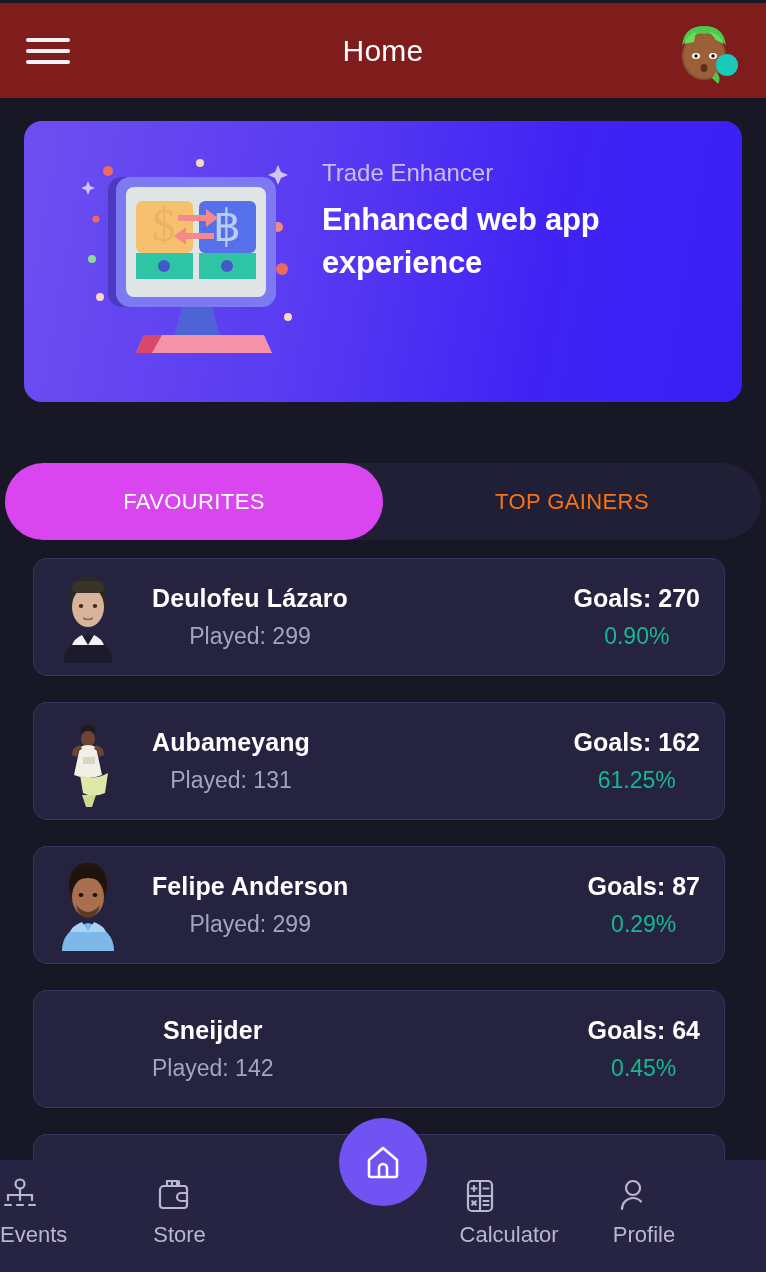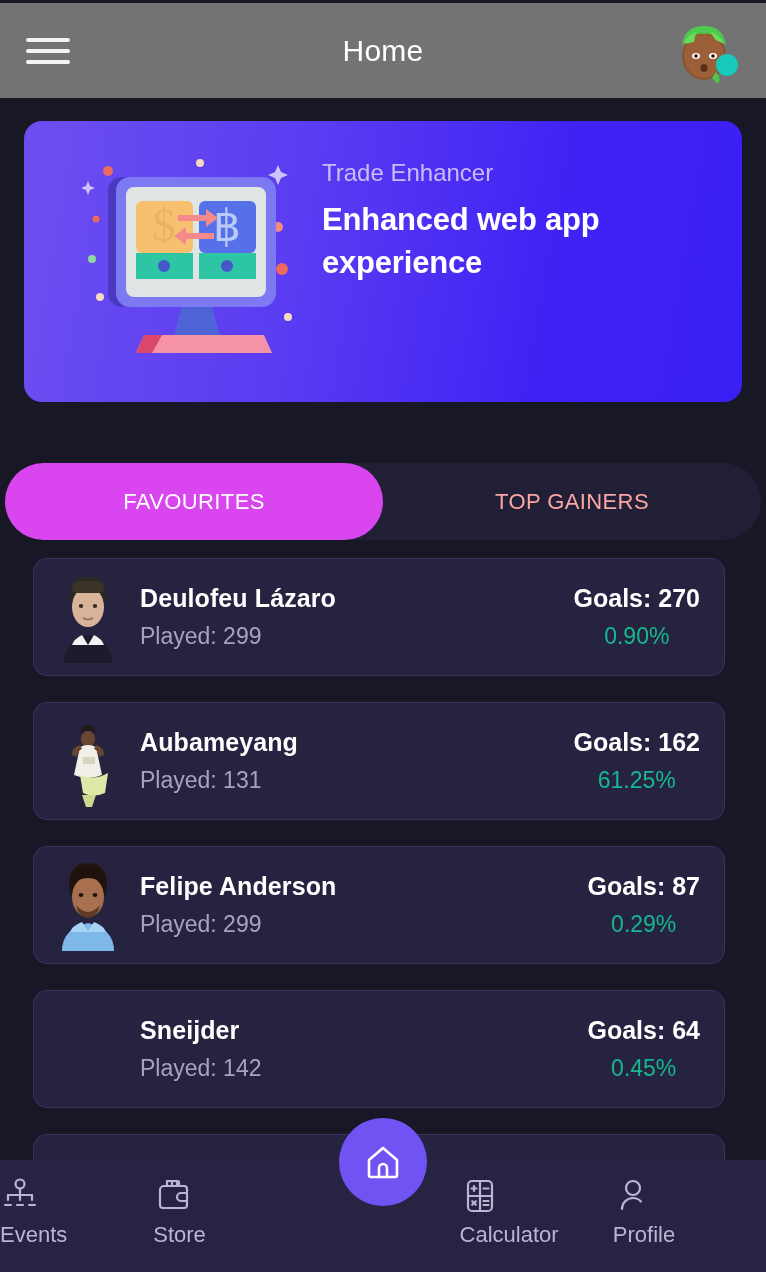--- a/index.html
+++ b/index.html
@@ -19,21 +19,21 @@
     background: #181726;
     overflow: hidden;
   }
 
   
   .header {
     position: absolute;
     top: 3px; left: 0;
     width: 766px;
     height: 95px;
-    background: #737373;
+    background: #7f1d1d;
     display: flex;
     align-items: center;
     padding: 0 26px;
   }
   .hamburger {
     width: 46px; height: 34px;
     display: flex; flex-direction: column;
     justify-content: space-between;
     cursor: pointer;
     padding: 4px 0;
@@ -109,21 +109,21 @@
     display: flex;
     align-items: center;
   }
   .tab {
     flex: 1;
     height: 77px;
     display: flex;
     align-items: center;
     justify-content: center;
     font-size: 22px;
-    color: #fca5a5;
+    color: #f97316;
     cursor: pointer;
     border-radius: 40px;
     letter-spacing: 0.4px;
   }
   .tab.active {
     background: #d946ef;
     color: #ffffff;
   }
 
   
@@ -149,24 +149,25 @@
   }
   .li-avatar {
     width: 72px; height: 92px;
     flex: 0 0 72px;
     display: flex;
     align-items: flex-end;
     justify-content: center;
     overflow: hidden;
   }
   .li-text {
-    margin-left: 16px;
+    margin-left: 28px;
     display: flex;
     flex-direction: column;
     justify-content: center;
+    text-align: center;
   }
   .li-name {
     font-size: 25px;
     font-weight: bold;
     color: #ffffff;
     letter-spacing: 0.1px;
   }
   .li-played {
     font-size: 23px;
     color: #a6a3c2;

